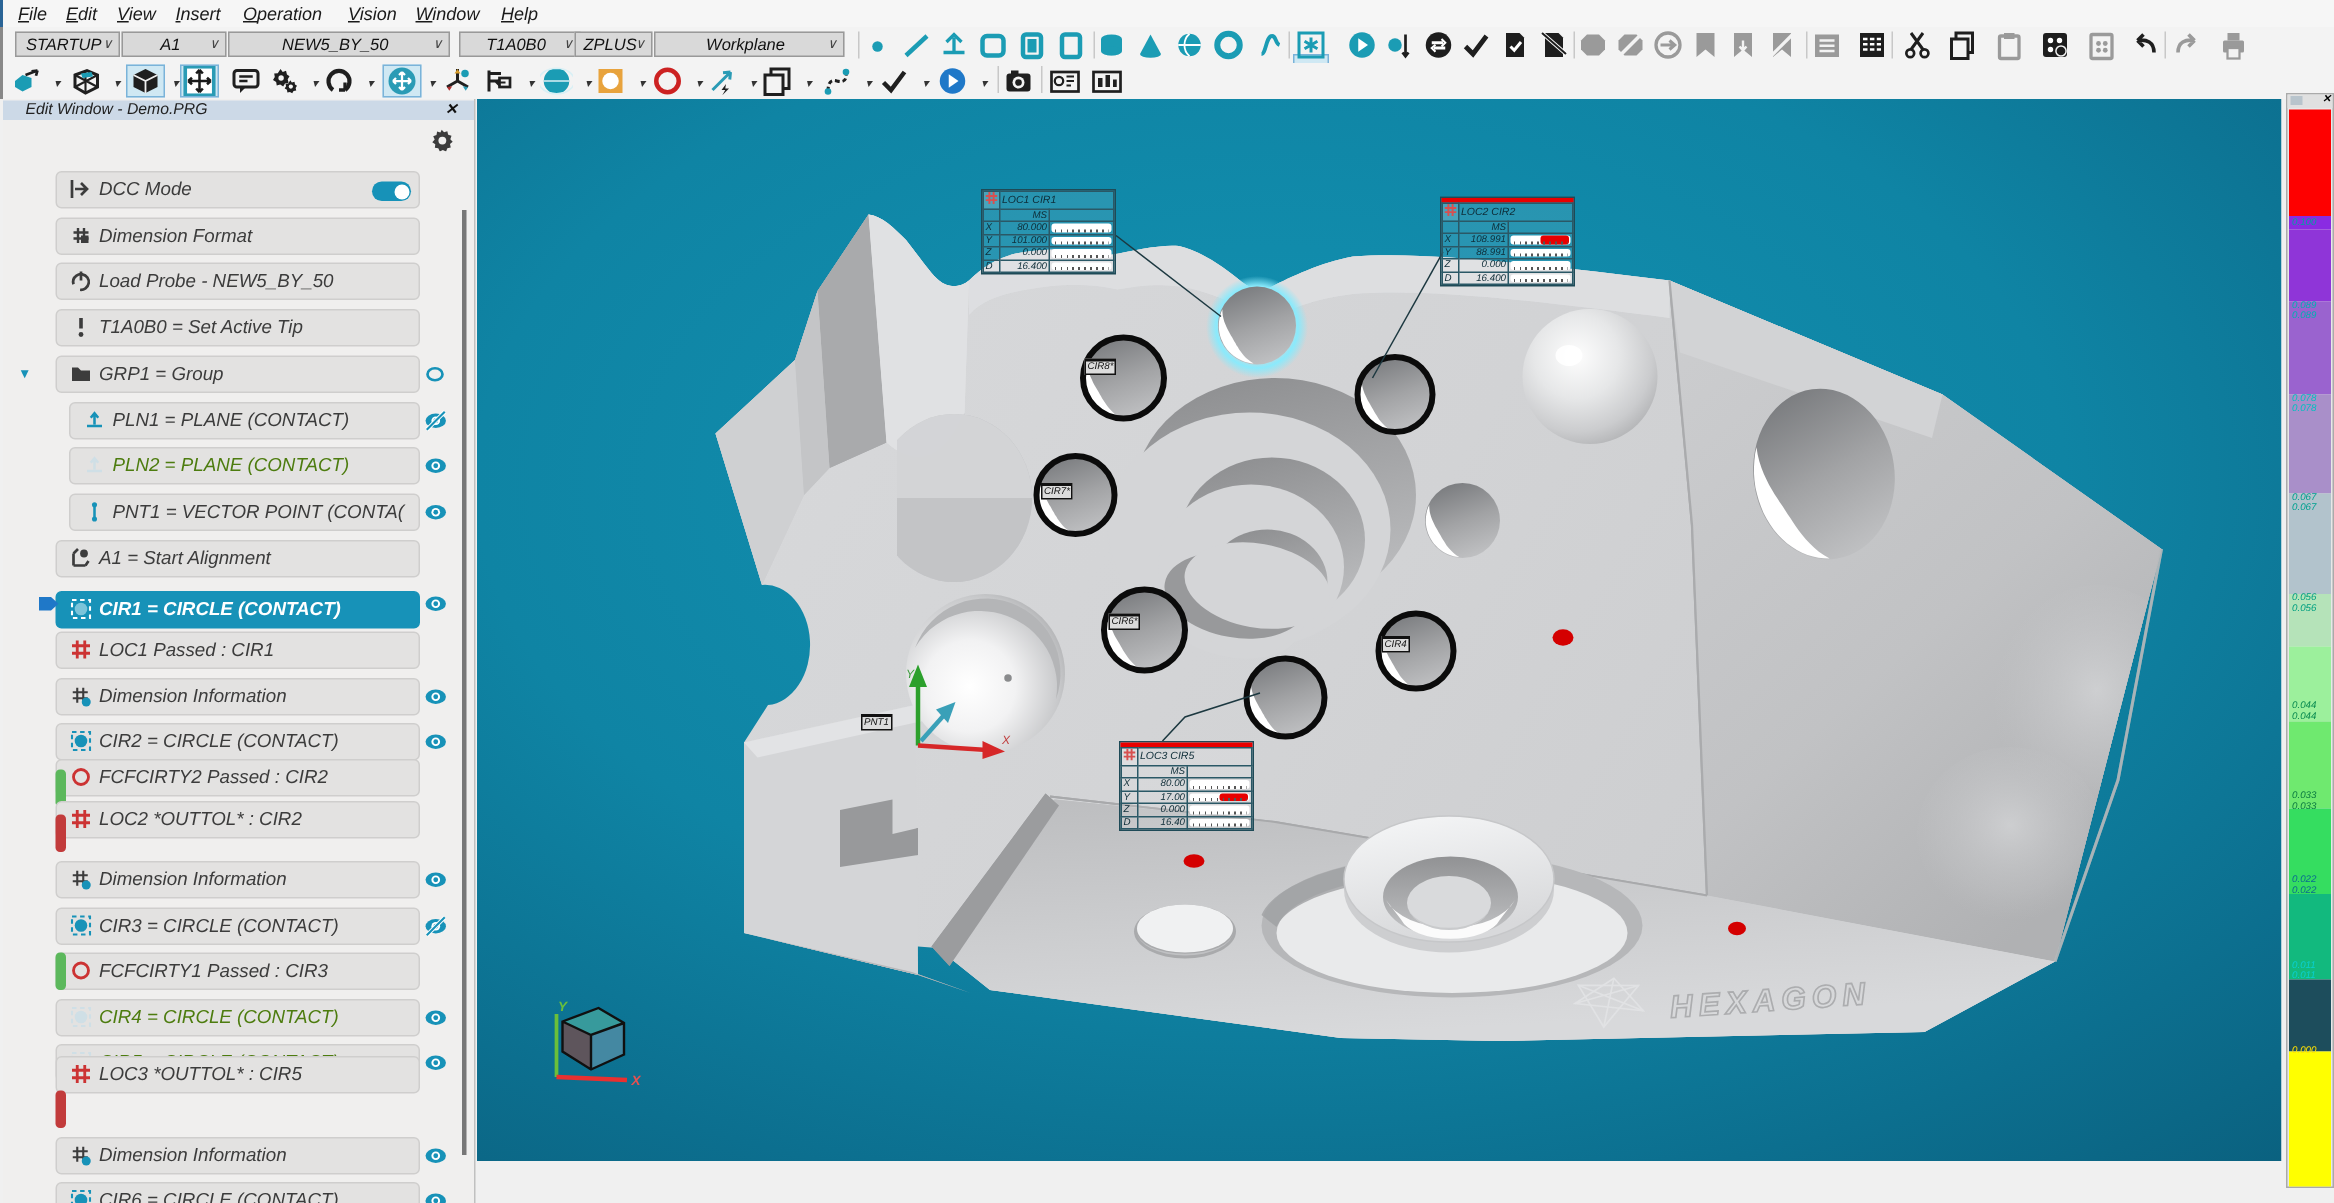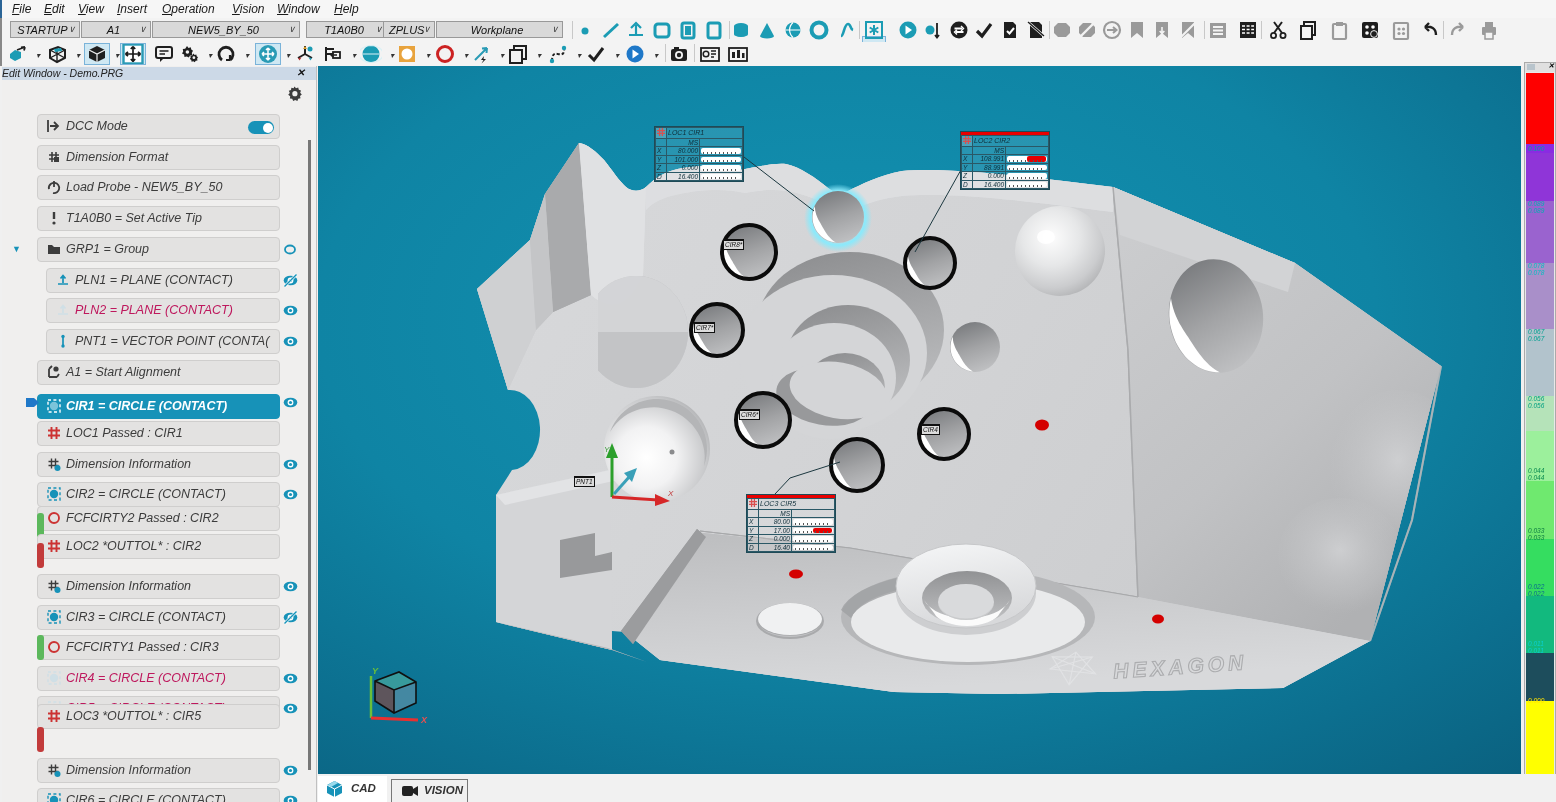--- a/index.html
+++ b/index.html
@@ -12,28 +12,28 @@
 
 #tb1 { position:absolute; left:0; top:18px; width:1556px; height:24px; background:#f3f3f3; border-left:2px solid #888;text-align:center;}
 .combo { position:absolute; top:3px; height:17px; background:#d9d9d9; border:1px solid #999; font-size:11px; color:#111; padding:1.5px 10px 0 5px; white-space:nowrap;}
 .combo .arr { position:absolute; right:4px; top:2px; font-size:9px; color:#444; }
 .vsep1 { position:absolute; top:3px; width:1px; height:18px; background:#c8c8c8; }
 
 #tb2 { position:absolute; left:0; top:42px; width:1556px; height:24px; background:#f3f3f3; border-left:2px solid #888;}
 #tb2 .dd { position:absolute; top:9px; font-size:8px; color:#333; }
 
 #panel { position:absolute; left:2px; top:66px; width:315px; height:736px; background:#f0efee; border-right:1px solid #c0c0c0; overflow:hidden;}
-#ptitle { position:absolute; left:0; top:1px; width:315px; height:13px; background:#ccd9e7; font-size:10.5px; color:#222; padding:0px 0 0 0; }
+#ptitle { position:absolute; left:0; top:1px; width:315px; height:13px; background:#ccd9e7; font-size:10.5px; color:#222; padding:0px 0 0 15px; }
 #ptitle .x { position:absolute; right:12px; top:0px; font-size:10px; color:#111; font-weight:bold;}
 
 .item { position:absolute; left:35px; width:243px; height:25px; background:#e3e2e1; border:1px solid #cfcecd; border-radius:4px; font-size:12.5px; color:#3c3c3c; line-height:23px; padding-left:28px; white-space:nowrap; overflow:hidden;}
 .item .ic { position:absolute; left:8px; top:3px; width:16px; height:16px; font-size:13px; line-height:16px; text-align:center;}
 .item.child { left:44px; width:234px; }
 .item.sel { background:#1792b8; border-color:#1792b8; color:#fff; font-weight:bold; }
-.item.dis { color:#be185d; }
+.item.dis { color:#4d7c0f; }
 .cbar { position:absolute; left:35px; width:7px; height:25px; border-radius:3px; }
 .eye { position:absolute; left:281px; width:15px; height:15px; }
 .tri { position:absolute; left:10px; font-size:9px; color:#1792b8; }
 
 .tog { position:absolute; left:210px; top:6px; width:26px; height:13px; background:#1792b8; border-radius:7px; }
 .tog:after { content:""; position:absolute; right:1.5px; top:1.5px; width:10px; height:10px; background:#fff; border-radius:50%; }
 
 #pscroll { position:absolute; left:306px; top:14px; width:3px; height:722px; background:#f0efee; }
 #pthumb { position:absolute; left:0px; top:60px; width:3px; height:630px; background:#777; }
 
@@ -926,30 +926,13 @@
 <div class="ll" style="top:266px;color:#00a090">0.067<br>0.067</div>
 <div class="ll" style="top:333px;color:#00a080">0.056<br>0.056</div>
 <div class="ll" style="top:405px;color:#0a8a50">0.044<br>0.044</div>
 <div class="ll" style="top:465px;color:#0a7a40">0.033<br>0.033</div>
 <div class="ll" style="top:521px;color:#0a6a90">0.022<br>0.022</div>
 <div class="ll" style="top:578px;color:#0ad0d0">0.011<br>0.011</div>
 <div class="ll" style="top:635px;color:#ffe000">0.000</div>
       </div>
   </div>
 
-  <div id="tabs">
-    <div id="tabcad">
-        <svg style="position:absolute;left:8px;top:4px" width="17" height="18" viewBox="0 0 17 18">
-          <path d="M8.5 1 L16 5 V13 L8.5 17 L1 13 V5 Z" fill="#1792b8"></path>
-          <path d="M1 5 L8.5 9 L16 5 M8.5 9 V17" stroke="#fff" stroke-width="1" fill="none"></path>
-          <path d="M8.5 1 L12 3 L5 7 L1.5 5 Z" fill="#9adaec"></path>
-        </svg>
-        <span style="position:absolute;left:33px;top:6px;">CAD</span>
-      </div>
-    <div id="tabvis">
-        <svg style="position:absolute;left:10px;top:5px" width="16" height="12" viewBox="0 0 16 12">
-          <rect x="0" y="1" width="11" height="10" rx="2" fill="#222"></rect>
-          <path d="M11 4 L16 1 V11 L11 8 Z" fill="#222"></path>
-        </svg>
-        <span style="position:absolute;left:32px;top:4px;">VISION</span>
-      </div>
-  </div>
 </div>
 
 </body></html>

